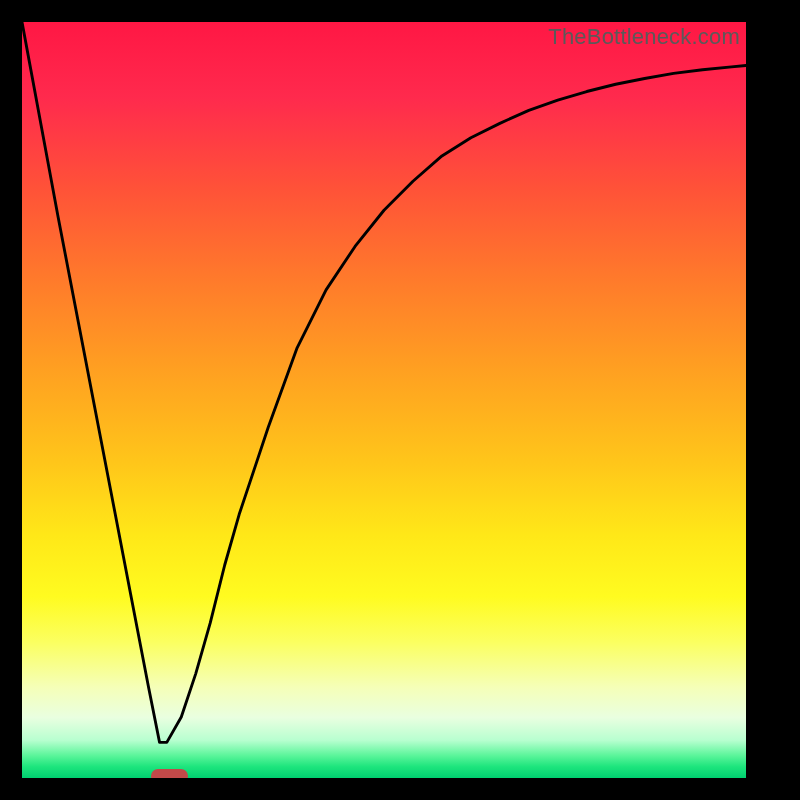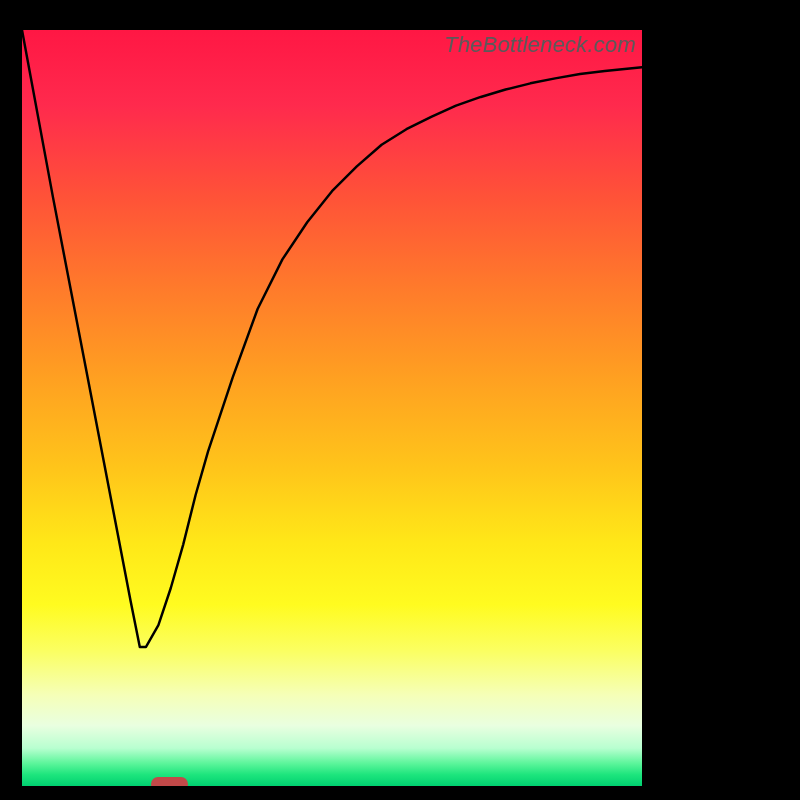--- a/index.html
+++ b/index.html
@@ -9,25 +9,24 @@
   .frame {
     position: absolute;
     left: 0; top: 0;
     width: 800px; height: 800px;
     background: #000;
   }
 
   .plot-area {
     position: absolute;
     left: 22px;
-    top: 30px;
-    width: 620px;
+    top: 22px;
+    width: 724px;
     height: 756px;
     overflow: hidden;
-    font-style: italic;
   }
 
   .gradient-bg {
     position: absolute;
     inset: 0;
     background: linear-gradient(to bottom,
       #ff1744 0%,
       #ff2a4d 10%,
       #ff5238 22%,
       #ff7a2b 34%,

